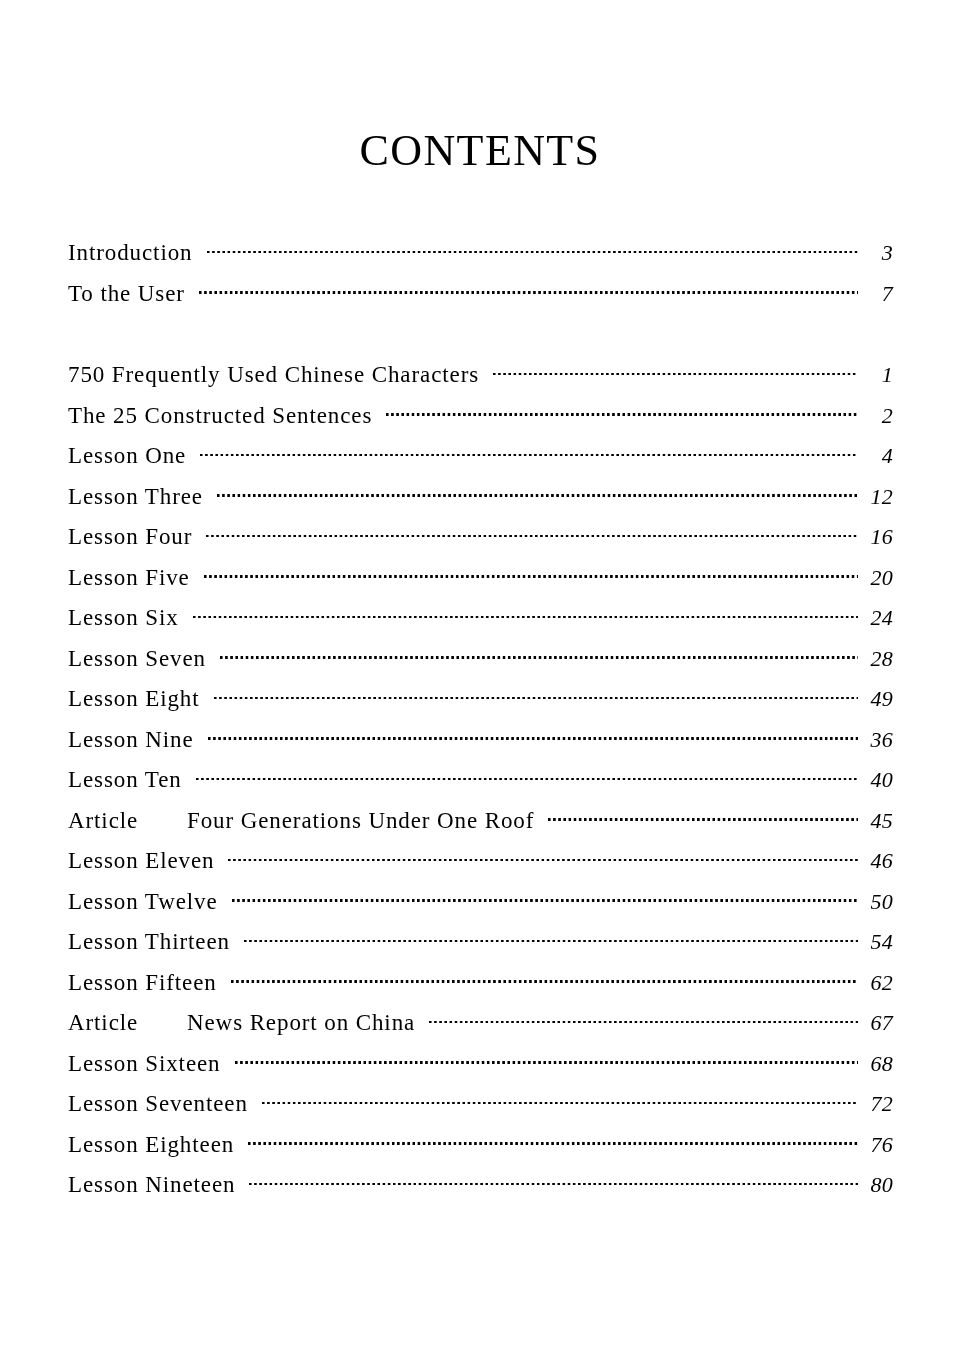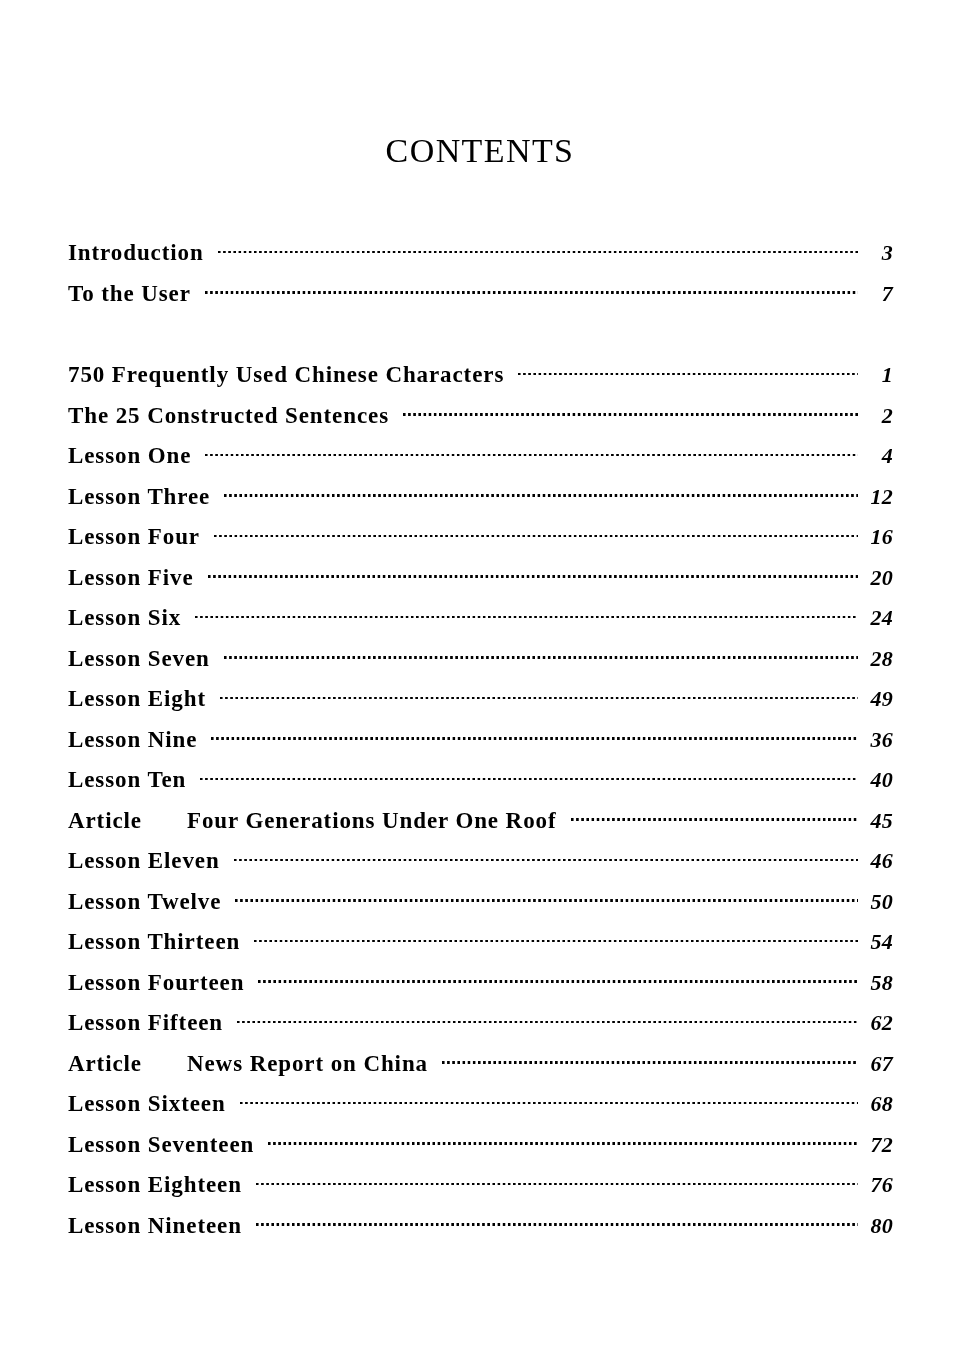--- a/index.html
+++ b/index.html
@@ -25,34 +25,33 @@
     height: 1359px;
   }
 
   
   .toc-title {
     position: absolute;
     top: 131px;
     left: 0;
     width: 960px;
     text-align: center;
-    font-size: 34px;
+    font-size: 44px;
     line-height: 40px;
     letter-spacing: 1.4px;
     font-weight: 400;
     white-space: pre;
   }
 
   
   .toc-body {
     position: absolute;
     top: 233px;
     left: 68px;
     width: 825px;
-    font-weight: bold;
   }
 
   .toc-block + .toc-block {
     margin-top: 41px;
   }
 
   .toc-row {
     display: flex;
     align-items: baseline;
     height: 40.5px;
@@ -200,25 +199,20 @@
           <span class="toc-label">Lesson Twelve</span>
           <span class="toc-leader"></span>
           <span class="toc-page">50</span>
         </div>
         <div class="toc-row">
           <span class="toc-label">Lesson Thirteen</span>
           <span class="toc-leader"></span>
           <span class="toc-page">54</span>
         </div>
         <div class="toc-row">
-          <span class="toc-label">Lesson Fourteen</span>
-          <span class="toc-leader"></span>
-          <span class="toc-page">58</span>
-        </div>
-        <div class="toc-row">
           <span class="toc-label">Lesson Fifteen</span>
           <span class="toc-leader"></span>
           <span class="toc-page">62</span>
         </div>
         <div class="toc-row is-article">
           <span class="toc-label">Article</span>
           <span class="toc-subtitle">News Report on China</span>
           <span class="toc-leader"></span>
           <span class="toc-page">67</span>
         </div>

